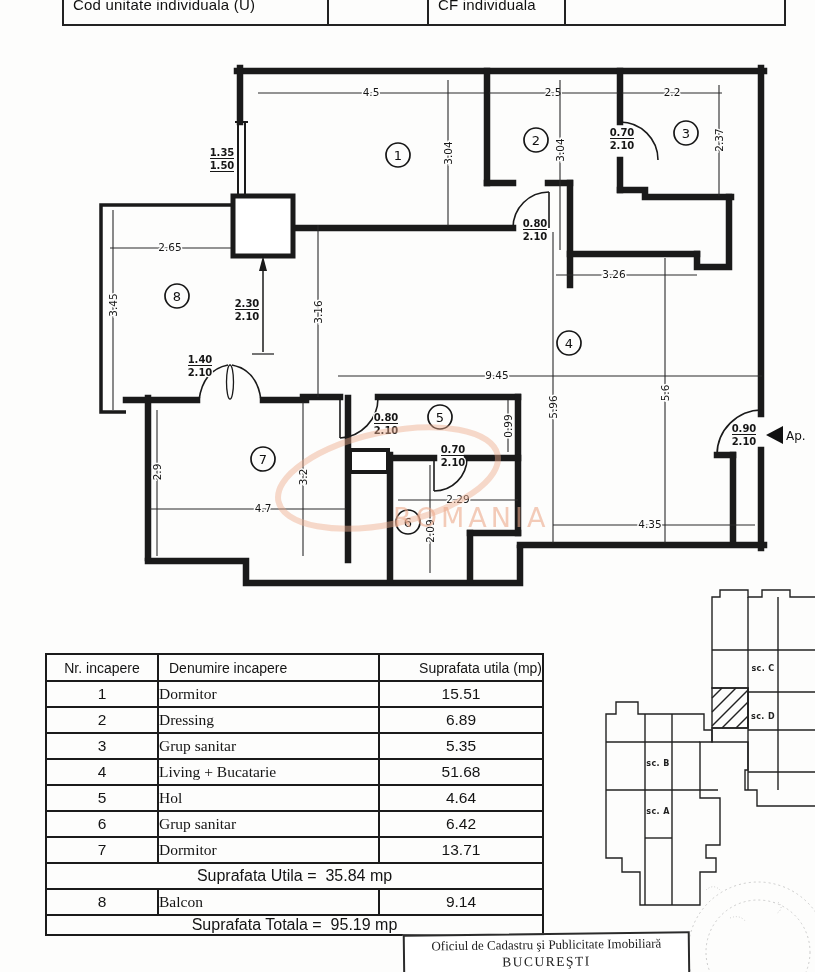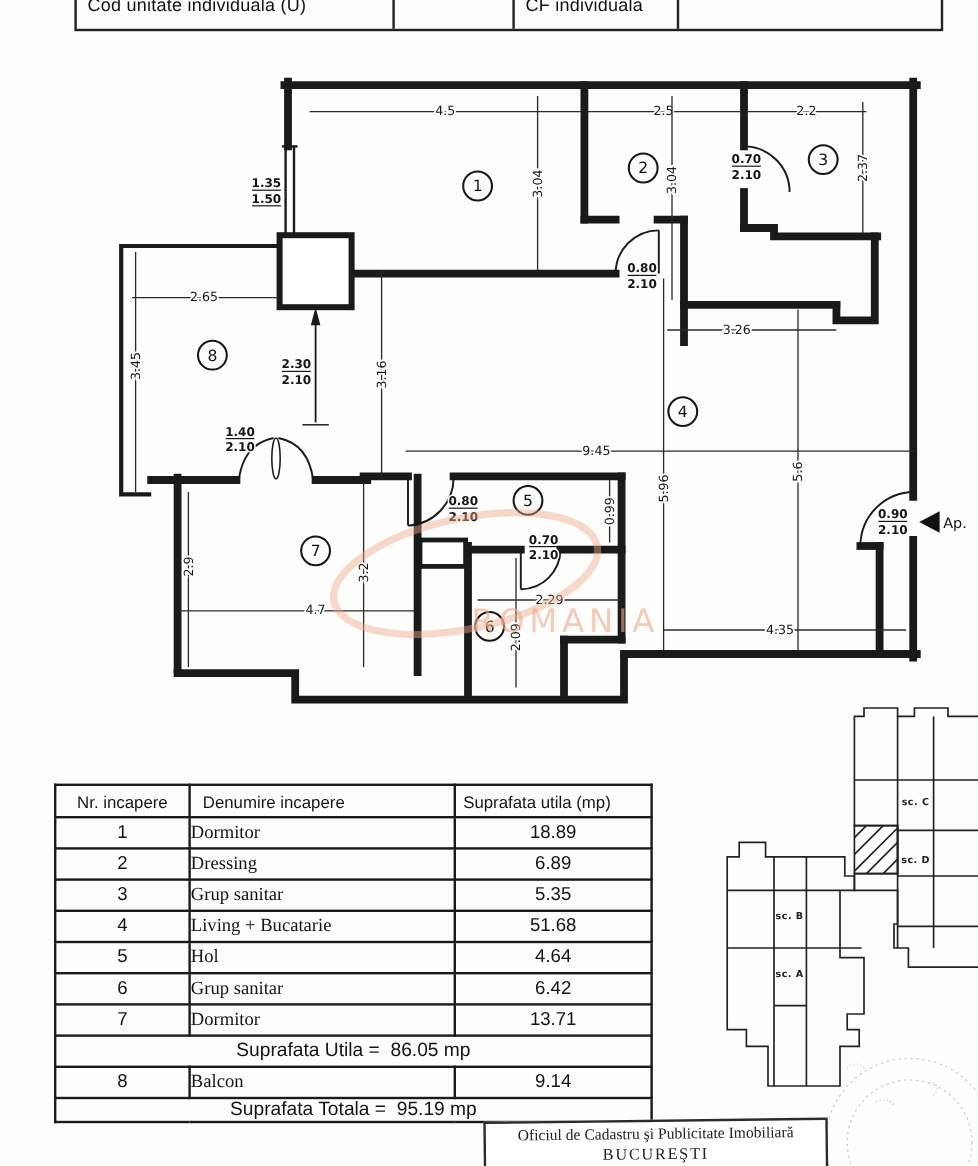--- a/index.html
+++ b/index.html
@@ -28,21 +28,21 @@
   .room-table-wrap{position:absolute; left:45px; top:653px; width:497px;}
   table.rooms{
     border-collapse:collapse; table-layout:fixed; width:497px;
     font-size:15.5px; color:#141414;
   }
   table.rooms th, table.rooms td{
     border:2px solid #1b1b1b; padding:0; box-sizing:border-box;
   }
   table.rooms th{font-weight:normal; font-size:14px; text-align:left; padding-left:10px; height:27px;}
   table.rooms th.c1{text-align:center; padding-left:0;}
-  table.rooms th.c3{padding-left:6px;}
+  table.rooms th.c3{padding-left:6px;text-align:right;}
   table.rooms td{height:26px;}
   td.cnum, td.cval{text-align:center;}
   td.cname{padding-left:14px;font-family:Liberation Serif, serif;}
   td.merged-cell{
     text-align:center; padding-right:120px; height:29px;
     font-size:16px; white-space:pre;
   }
 
   
   .stamp-box{
@@ -336,21 +336,21 @@
         <tr>
           <th class="c1">Nr. incapere</th>
           <th class="c2">Denumire incapere</th>
           <th class="c3">Suprafata utila (mp)</th>
         </tr>
       </thead>
       <tbody>
           <tr>
             <td class="cnum">1</td>
             <td class="cname">Dormitor</td>
-            <td class="cval">18.89</td>
+            <td class="cval">15.51</td>
           </tr>
           <tr>
             <td class="cnum">2</td>
             <td class="cname">Dressing</td>
             <td class="cval">6.89</td>
           </tr>
           <tr>
             <td class="cnum">3</td>
             <td class="cname">Grup sanitar</td>
             <td class="cval">5.35</td>
@@ -369,21 +369,21 @@
             <td class="cnum">6</td>
             <td class="cname">Grup sanitar</td>
             <td class="cval">6.42</td>
           </tr>
           <tr>
             <td class="cnum">7</td>
             <td class="cname">Dormitor</td>
             <td class="cval">13.71</td>
           </tr>
           <tr>
-            <td class="merged-cell" colspan="3">Suprafata Utila =  86.05 mp</td>
+            <td class="merged-cell" colspan="3">Suprafata Utila =  35.84 mp</td>
           </tr>
           <tr>
             <td class="cnum">8</td>
             <td class="cname">Balcon</td>
             <td class="cval">9.14</td>
           </tr>
           <tr>
             <td class="merged-cell" colspan="3" style="height: 16px;">Suprafata Totala =  95.19 mp</td>
           </tr>
         </tbody>

